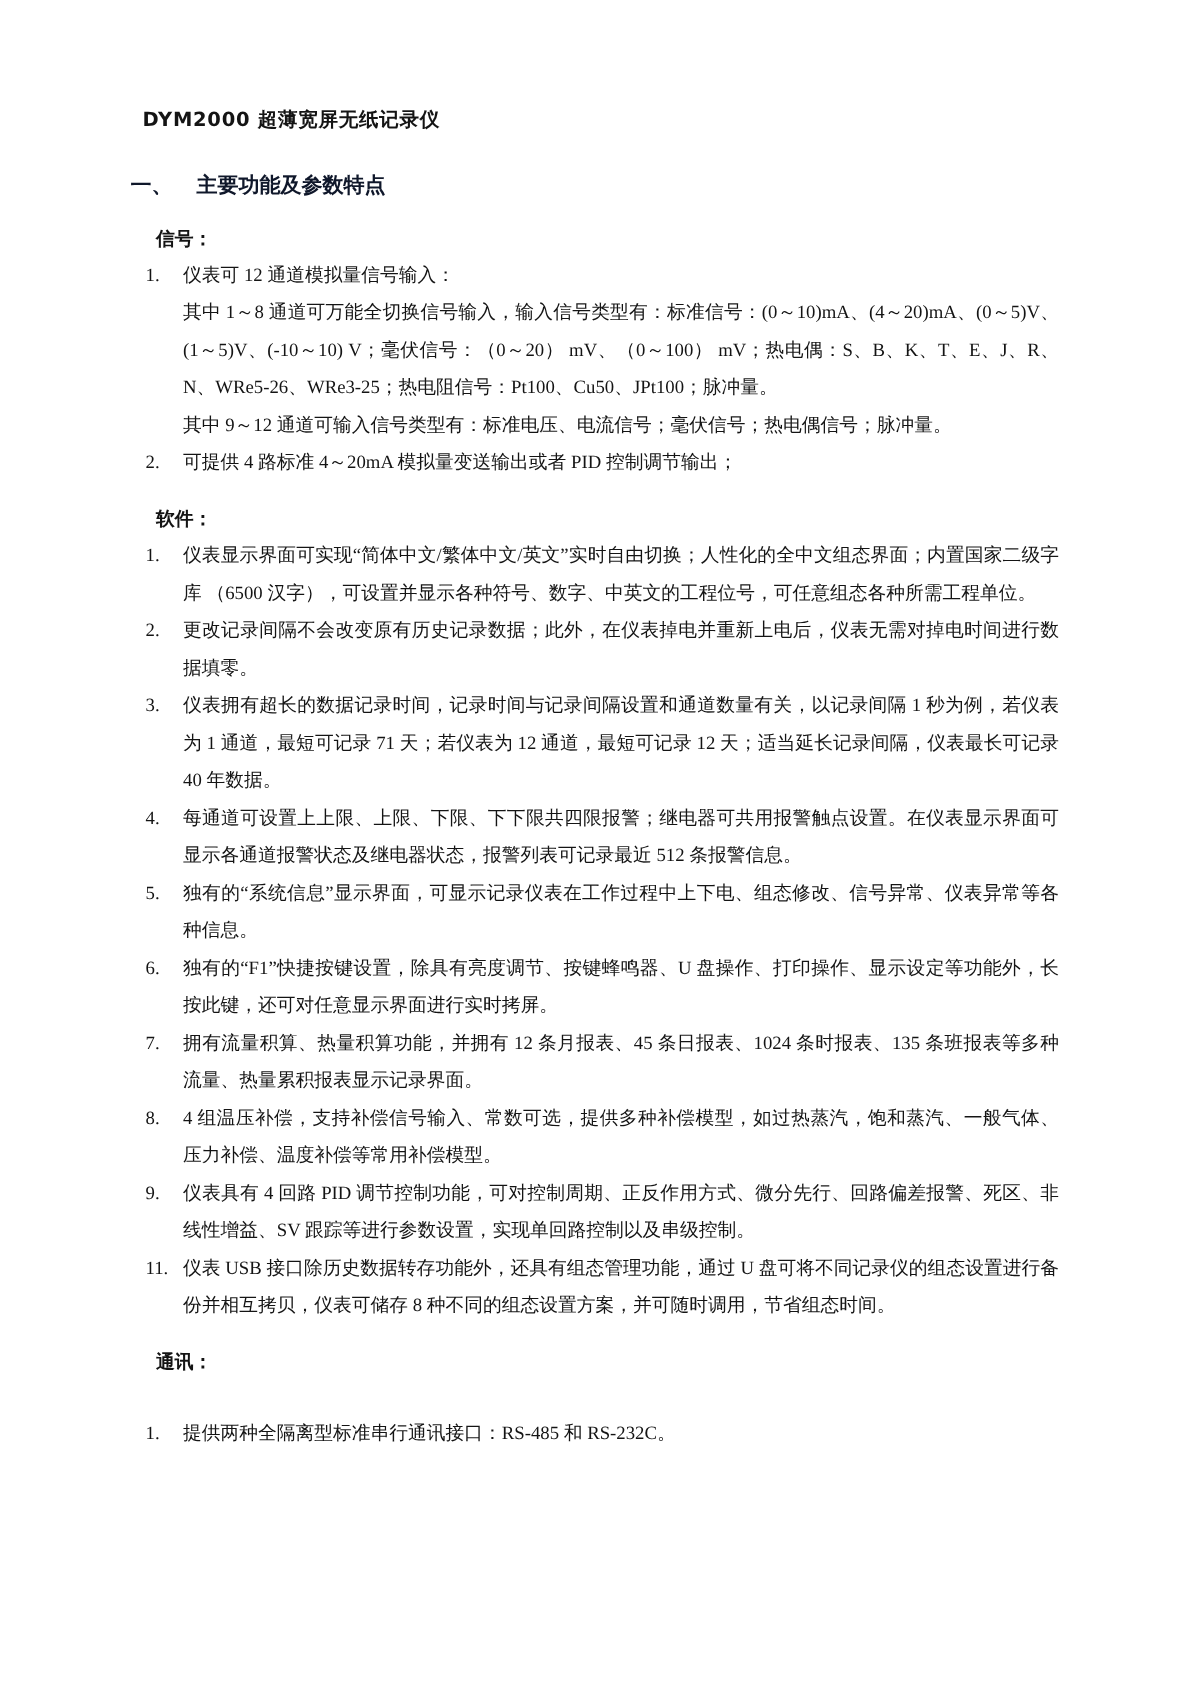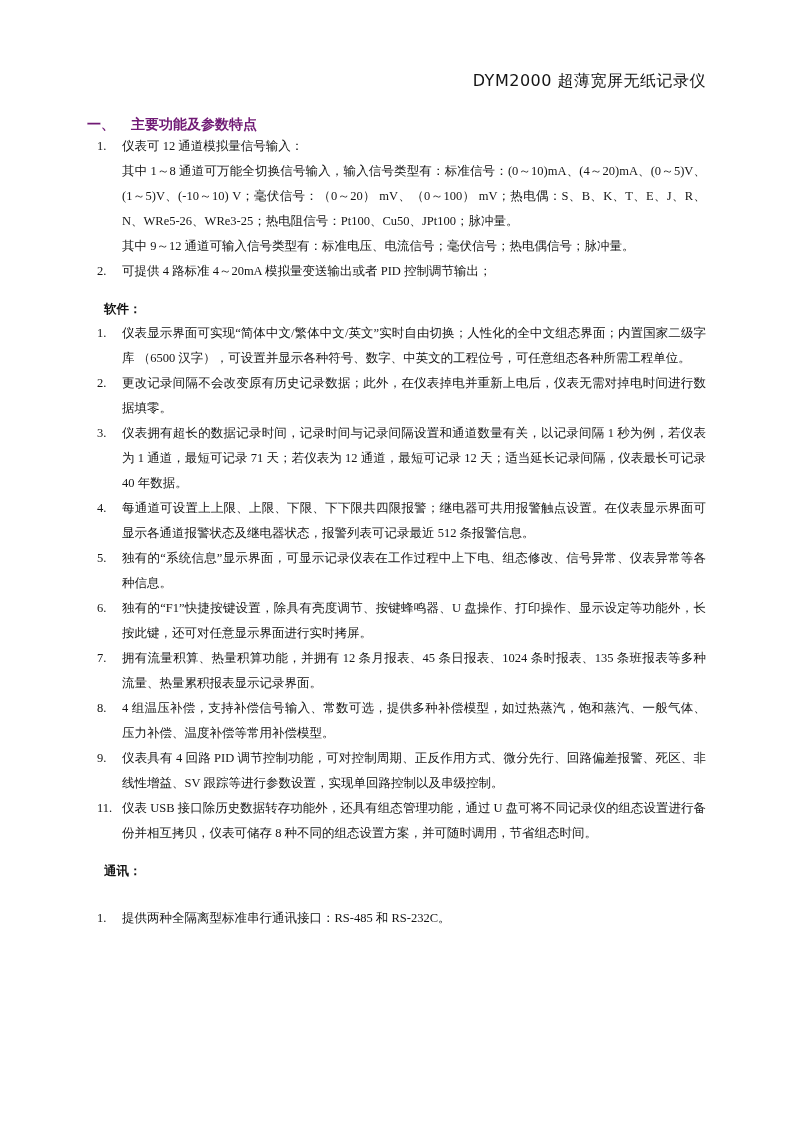--- a/index.html
+++ b/index.html
@@ -10,23 +10,23 @@
     font-family: "Liberation Serif", "DejaVu Serif", serif;
     overflow: hidden;
   }
   .page {
     box-sizing: border-box;
     width: 794px; height: 1123px;
     padding: 56px 88px 0 95px;
   }
   .doc-title {
     margin: 12px 0 0 0;
-    text-align: right;
-    font-size: 16px;
-    font-weight: normal;
+    text-align: left;
+    font-size: 13px;
+    font-weight: bold;
     line-height: 26px;
     font-family: "DejaVu Sans", "Liberation Sans", sans-serif;
     letter-spacing: 0.5px;
   }
   .intro {
     margin-top: 40px;
     font-size: 12.5px;
     line-height: 26px;
     text-indent: 2em;
     text-align: justify;
@@ -66,24 +66,25 @@
   .comm-list { margin-top: 23px; }
 </style>
 </head>
 <body>
 
 <div class="page">
 
   <h1 class="doc-title">DYM2000 超薄宽屏无纸记录仪</h1>
 
 
-  <div class="sec-heading" style="color: #701a75;">
+  <div class="sec-heading" style="color: #0f172a;">
     <span class="sec-num">一、</span><span>主要功能及参数特点</span>
   </div>
 
+  <div class="sub-heading">信号：</div>
   <div class="list">
 
       <div class="li">
         <span class="num">1.</span>
         <div class="txt">仪表可 12 通道模拟量信号输入：
 其中 1～8 通道可万能全切换信号输入，输入信号类型有：标准信号：(0～10)mA、(4～20)mA、(0～5)V、(1～5)V、(-10～10) V；毫伏信号：（0～20） mV、（0～100） mV；热电偶：S、B、K、T、E、J、R、N、WRe5-26、WRe3-25；热电阻信号：Pt100、Cu50、JPt100；脉冲量。
 其中 9～12 通道可输入信号类型有：标准电压、电流信号；毫伏信号；热电偶信号；脉冲量。</div>
       </div>
 
       <div class="li">

